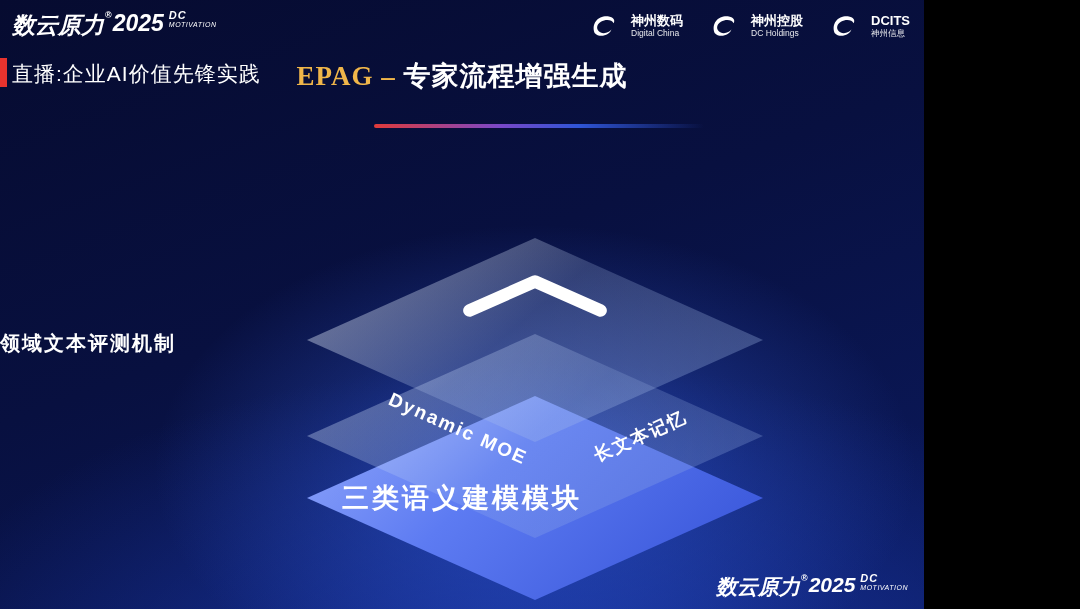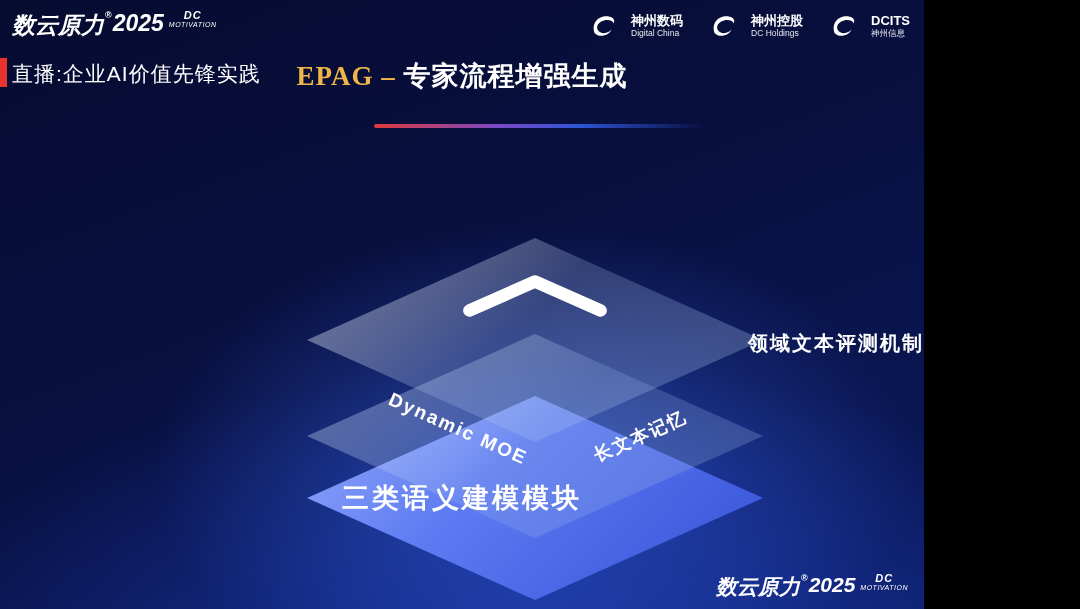--- a/index.html
+++ b/index.html
@@ -11,21 +11,21 @@
       radial-gradient(ellipse 560px 360px at 535px 470px, rgba(56,100,235,0.55), rgba(56,100,235,0) 68%),
       radial-gradient(ellipse 1000px 520px at 540px 700px, rgba(28,60,180,0.85), rgba(28,60,180,0) 65%),
       linear-gradient(160deg,#060b30 0%, #081040 45%, #0b1a5e 100%);
   }
 
   
   .brand{ position:absolute; display:flex; align-items:flex-start; font-style:italic; font-weight:bold; }
   .brand-tl{ top:10px; left:12px; font-size:23px; }
   .brand-br{ right:16px; bottom:8px; font-size:21px; }
   .brand sup{ font-size:9px; font-style:normal; margin:0 1px; }
-  .brand .sub{ display:flex; flex-direction:column; margin-left:5px; line-height:1; font-style:italic;text-align:center; }
+  .brand .sub{ display:flex; flex-direction:column; margin-left:5px; line-height:1; font-style:italic; }
   .brand .sub .s1{ font-size:11px; letter-spacing:1px; }
   .brand .sub .s2{ font-size:7px; letter-spacing:0.5px; font-weight:normal; }
 
   .live-bar{ position:absolute; left:0; top:58px; width:7px; height:29px; background:#e8332e; }
   .live-label{ position:absolute; left:12px; top:60px; font-size:21px; font-weight:normal; letter-spacing:1px; }
 
   .epag-title{ position:absolute; left:50%; transform:translateX(-50%); top:58px; font-size:27px; font-weight:bold; letter-spacing:1px; white-space:nowrap;font-family:Liberation Serif, serif; }
   .epag-title .accent{ color:#f0b64a; }
 
   .divider{ position:absolute; left:374px; top:124px; width:330px; height:4px; border-radius:2px;
@@ -50,21 +50,21 @@
   .layer-top{ top:238px; z-index:3;
     background:linear-gradient(140deg, rgba(238,244,255,0.52) 0%, rgba(185,205,242,0.22) 45%, rgba(155,180,228,0.36) 100%); }
   .layer-middle{ top:334px; z-index:2;
     background:linear-gradient(140deg, rgba(218,230,252,0.44) 0%, rgba(165,190,238,0.20) 50%, rgba(145,170,224,0.32) 100%); }
   .layer-bottom{ top:396px; z-index:1;
     background:linear-gradient(135deg,#93a9fb 0%, #5d7bf2 40%, #3350d6 100%);
     filter:drop-shadow(0 10px 26px rgba(70,110,250,0.55)); }
 
   .chevron{ position:absolute; left:457px; top:268px; width:156px; height:54px; z-index:5; }
   .stack-label{ position:absolute; z-index:5; font-weight:bold; color:#fff; }
-  .label-top{ top:330px; left:0; width:100%; text-align:right; font-size:20px; letter-spacing:2px; }
+  .label-top{ top:330px; left:0; width:100%; text-align:left; font-size:20px; letter-spacing:2px; }
   .label-mid-left{ top:418px; left:368px; width:180px; text-align:center; font-size:19px; letter-spacing:2px;
     transform:rotate(24deg); font-weight:600; }
   .label-mid-right{ top:424px; left:568px; width:145px; text-align:center; font-size:18px; letter-spacing:2px;
     transform:rotate(-24deg); }
   .label-bottom{ top:480px; left:0; width:100%; text-align:center; font-size:27px; letter-spacing:3px; }
 </style>
 </head>
 <body>
 
 <div class="slide">

